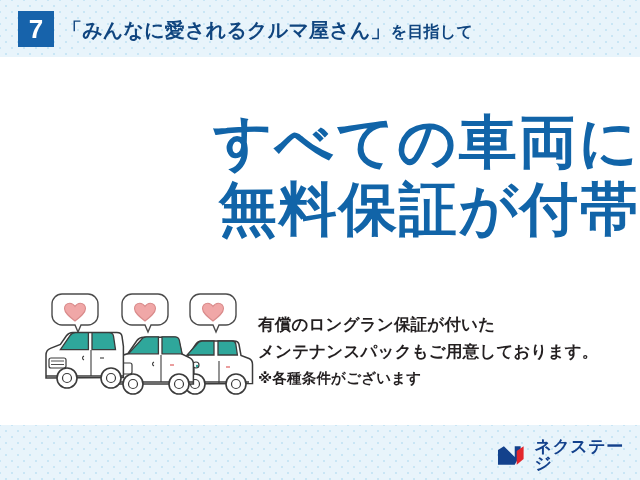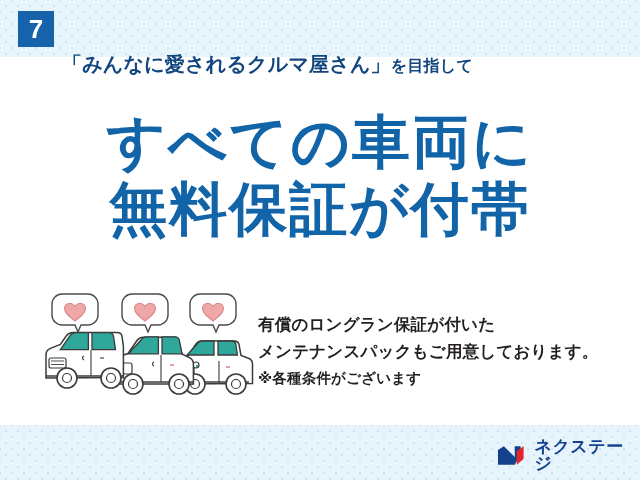--- a/index.html
+++ b/index.html
@@ -49,29 +49,28 @@
   }
   #header-title {
     position: absolute;
     left: 62px;
     top: 17px;
     font-size: 20px;
     font-weight: bold;
     color: #10457f;
     letter-spacing: 0.2px;
     white-space: nowrap;
-    margin-top: 34px;
   }
   #header-title .small { font-size: 16px; font-weight: bold; }
 
   
   .headline {
     position: absolute;
     width: 640px;
-    text-align: center;
+    text-align: right;
     color: #1164a8;
     font-weight: bold;
     font-family: "DejaVu Sans", sans-serif;
     letter-spacing: 2px;
     white-space: nowrap;
   }
   #headline-1 { top: 104px; font-size: 58px; }
   #headline-2 { top: 171px; font-size: 58px; }
 
   

